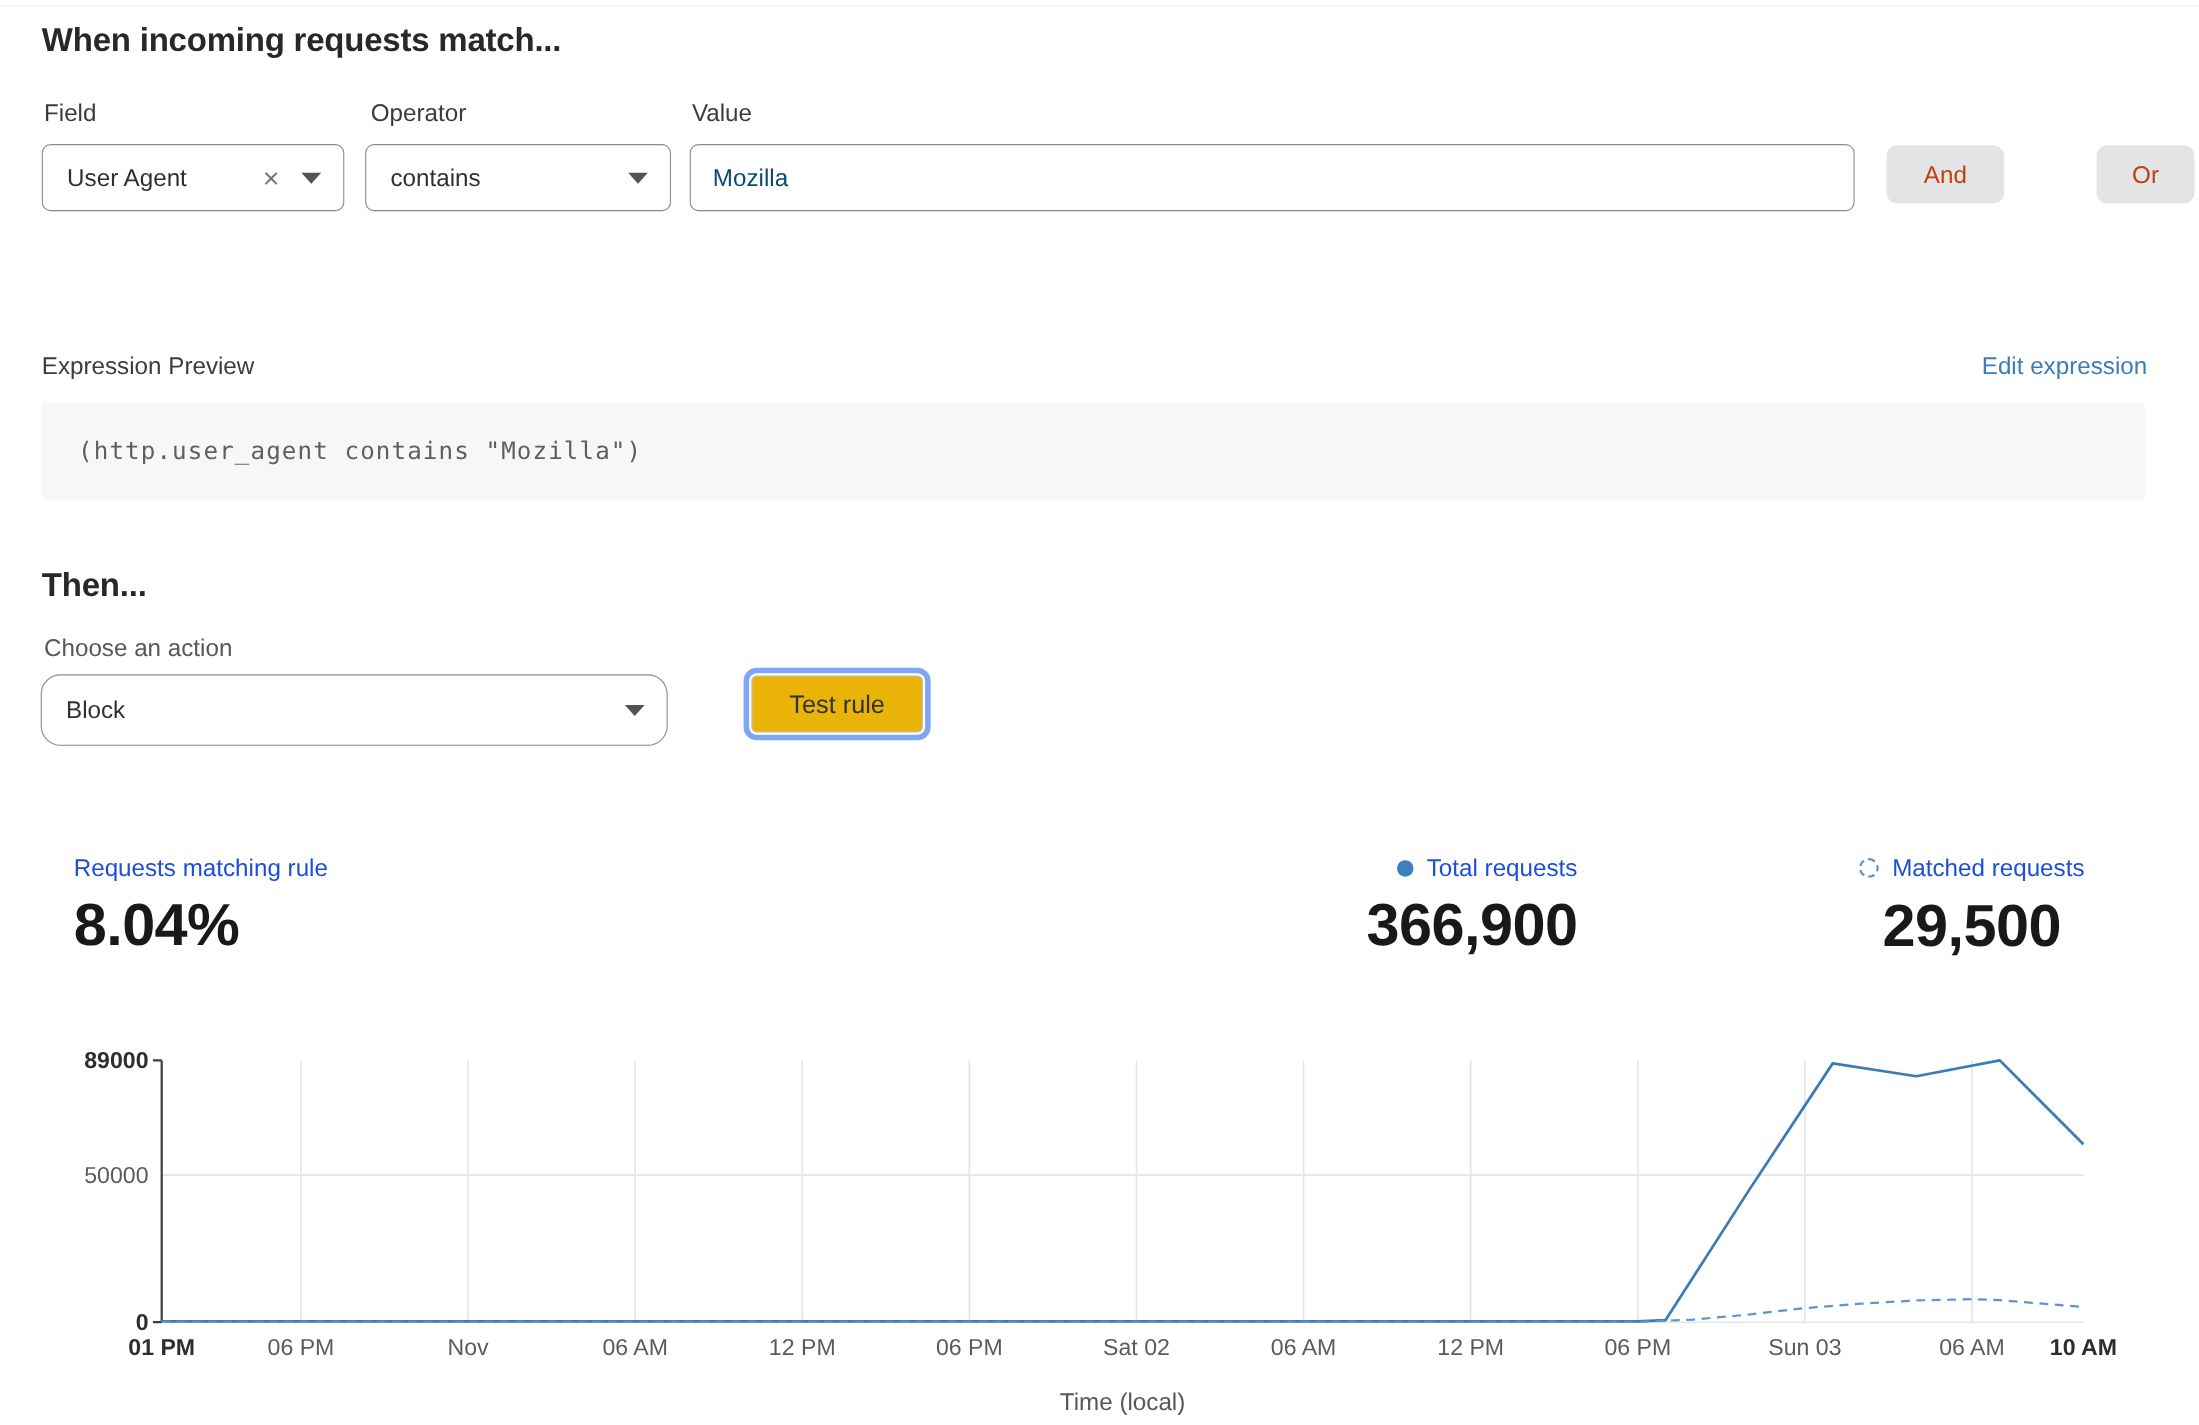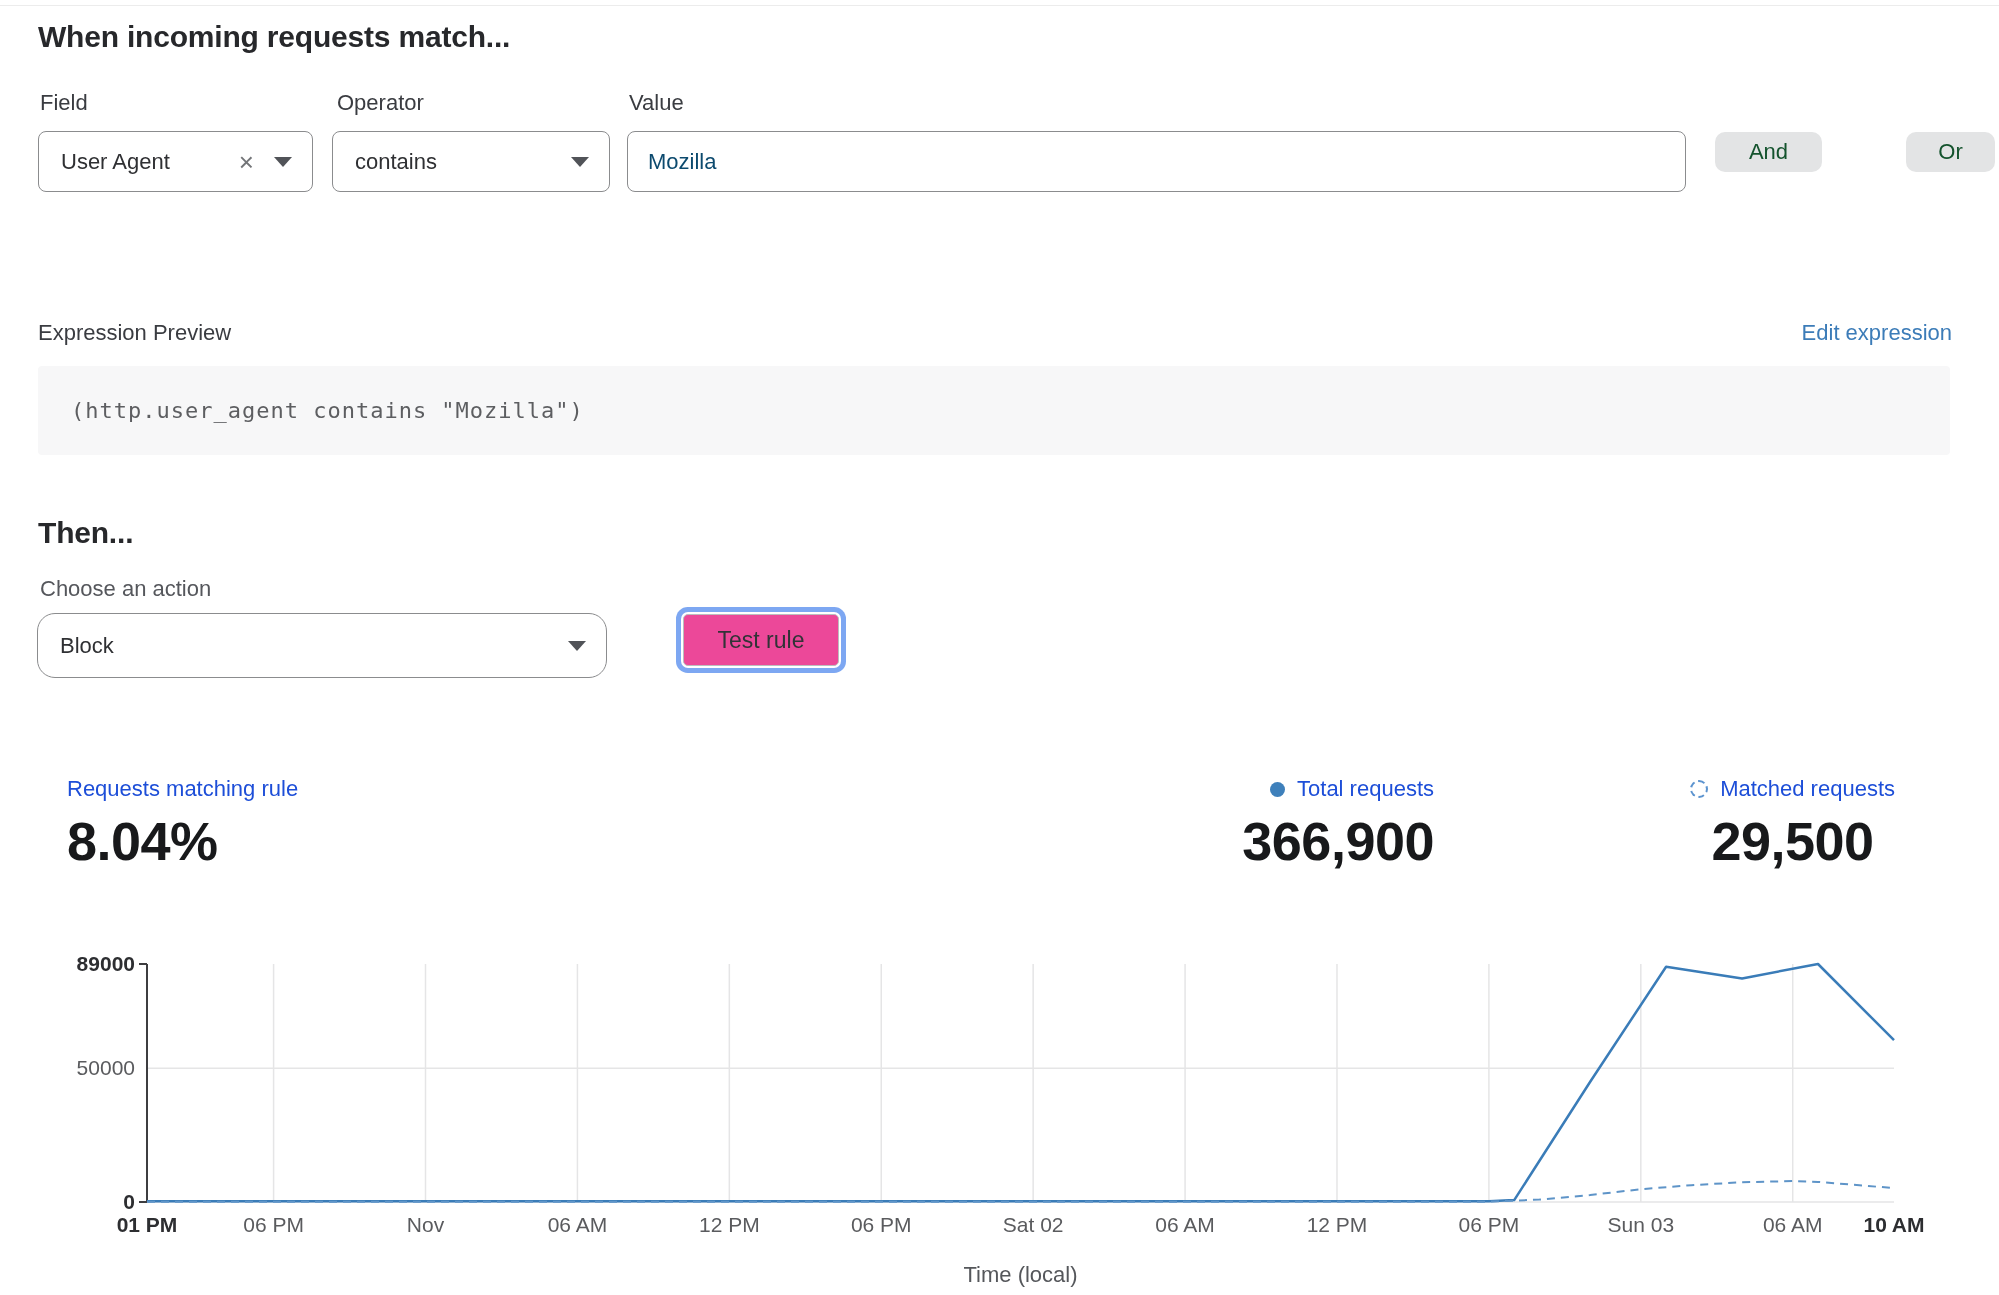--- a/index.html
+++ b/index.html
@@ -27,33 +27,33 @@
 
   .clear-x{font-size:26px;color:#737578;line-height:1;margin-right:20px;cursor:pointer;font-weight:400;}
   .chev{width:0;height:0;border-left:9px solid transparent;border-right:9px solid transparent;
     border-top:10px solid #515358;flex:0 0 auto;}
 
   #value-input{box-sizing:border-box;left:627px;top:131px;width:1059px;height:61px;
     border:1.5px solid #8b8c8e;border-radius:8px;font-family:"Liberation Sans",sans-serif;
     font-size:22px;color:#0c4a6e;padding:0 20px;outline:none;background:#fff;}
 
   .gray-btn{box-sizing:border-box;border:none;background:#e3e4e5;border-radius:10px;
-    font-family:"Liberation Sans",sans-serif;font-size:22px;color:#14532d;cursor:pointer;height:40px;}
+    font-family:"Liberation Sans",sans-serif;font-size:22px;color:#c2410c;cursor:pointer;height:53px;}
   #and-button{left:1715px;top:132px;width:107px;}
   #or-button{left:1906px;top:132px;width:89px;}
 
   #expr-label{left:38px;top:320px;font-size:22px;color:#3a3c41;}
   #edit-link{right:47px;top:320px;font-size:22px;color:#3c7cb8;text-decoration:none;cursor:pointer;}
   #code-block{left:38px;top:366px;width:1912px;height:89px;background:#f7f7f8;border-radius:4px;}
   #code-text{font-family:"DejaVu Sans Mono","Liberation Mono",monospace;font-size:22px;color:#5d5e61;
     line-height:89px;padding-left:33px;letter-spacing:1px;white-space:pre;}
 
   #action-label{left:40px;top:576px;font-size:22px;color:#55575c;}
 
-  #test-button{left:683px;top:614px;width:156px;height:52px;background:#ec4899;
+  #test-button{left:683px;top:614px;width:156px;height:52px;background:#eab308;
     border:1px solid #bcbdbf;border-radius:5px;font-family:"Liberation Sans",sans-serif;
     font-size:23px;color:#323337;cursor:pointer;
     box-shadow:0 0 0 2px #ffffff,0 0 0 7px #7da7f2;}
 
   .stat-label{font-size:22px;color:#1d4ed8;}
   .stat-value{font-size:54px;font-weight:700;color:#18191b;margin-top:8px;letter-spacing:-0.5px;}
   #stat-match{left:67px;top:776px;}
   #stat-total{right:565px;top:776px;text-align:right;}
   #stat-matched{right:104px;top:776px;text-align:center;}
   .legend-row{display:inline-flex;align-items:center;gap:12px;}

